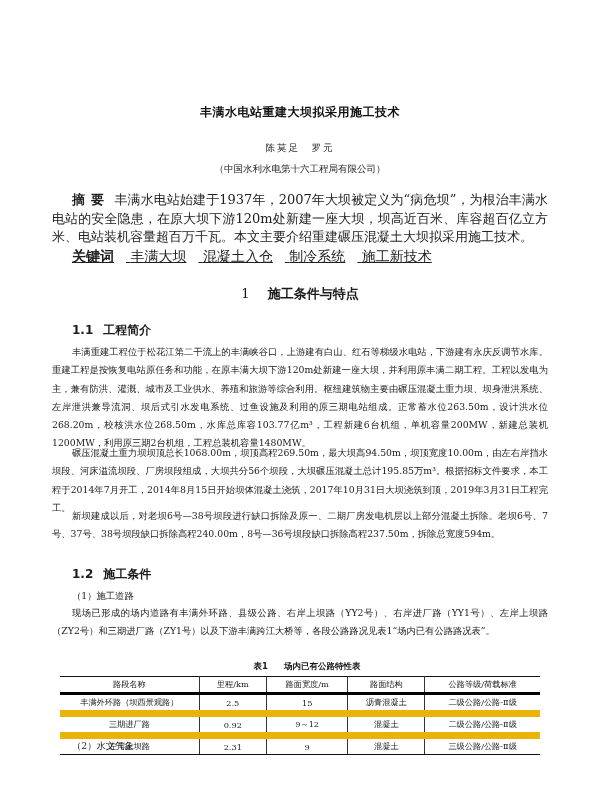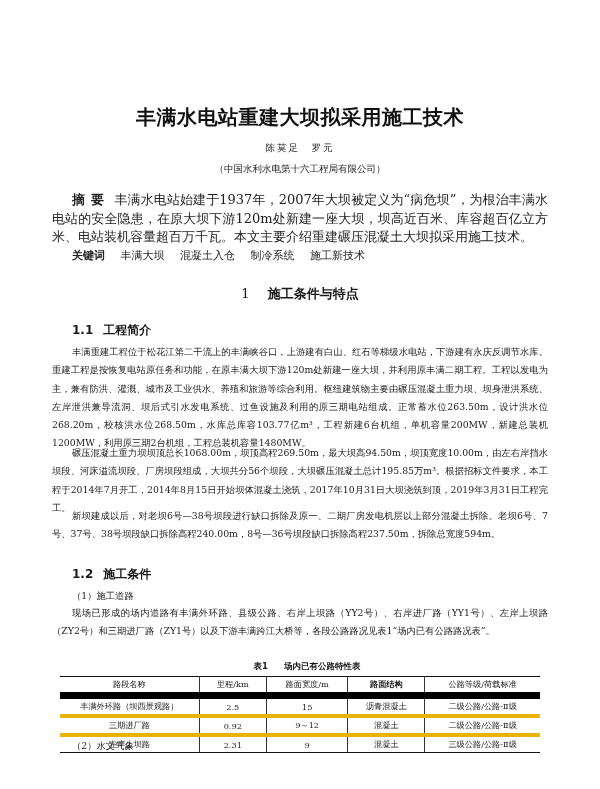--- a/index.html
+++ b/index.html
@@ -1,37 +1,37 @@
 <!DOCTYPE html>
 <html><head>
 <meta charset="utf-8">
 <style>
   html, body { margin: 0; padding: 0; background: #ffffff; }
   body { width: 600px; height: 789px; overflow: hidden; position: relative; color: #1a1a1a; font-family: "DejaVu Serif", "Liberation Serif", serif; }
   .page { position: absolute; left: 0; top: 0; width: 600px; height: 789px; }
-  .title { position: absolute; left: 0; width: 600px; top: 104px; text-align: center; font-family: "DejaVu Sans", "Liberation Sans", sans-serif; font-size: 20px; font-weight: bold; letter-spacing: 0.5px; color: #111; }
+  .title { position: absolute; left: 0; width: 600px; top: 104px; text-align: center; font-family: "DejaVu Sans", "Liberation Sans", sans-serif; font-size: 12px; font-weight: bold; letter-spacing: 0.5px; color: #111; }
   .authors { position: absolute; left: 0; width: 600px; top: 142px; text-align: center; font-size: 9.5px; letter-spacing: 2px; color: #222; }
   .affil { position: absolute; left: 0; width: 600px; top: 163px; text-align: center; font-size: 9.5px; color: #222; }
   .abstract { position: absolute; left: 52px; width: 496px; top: 191px; font-size: 13px; line-height: 18.5px; text-align: justify; color: #222; text-indent: 20px; }
   .abstract .lbl { font-weight: bold; font-family: "DejaVu Sans", "Liberation Sans", sans-serif; letter-spacing: 6px; }
-  .keywords { position: absolute; left: 72px; width: 476px; top: 248px; font-size: 11px; color: #222; }
+  .keywords { position: absolute; left: 72px; width: 476px; top: 248px; font-size: 14px; color: #222; text-decoration: underline; }
   .keywords .lbl { font-weight: bold; font-family: "DejaVu Sans", "Liberation Sans", sans-serif; margin-right: 12px; }
   .keywords .kw { margin-right: 12px; }
   .sec1 { position: absolute; left: 0; width: 600px; top: 285px; text-align: center; font-size: 13px; font-weight: bold; }
   .sec1 .num { font-weight: normal; margin-right: 18px; }
   .sub { position: absolute; left: 72px; font-size: 12px; font-weight: bold; font-family: "DejaVu Sans", "Liberation Sans", sans-serif; }
   .sub .num { margin-right: 10px; }
   .para { position: absolute; left: 52px; width: 496px; font-size: 9.3px; line-height: 18.3px; text-align: justify; text-indent: 20px; color: #1a1a1a; }
   .item { position: absolute; left: 72px; font-size: 9.3px; color: #1a1a1a; }
   .caption { position: absolute; left: 7px; width: 600px; top: 661px; text-align: center; font-size: 8.5px; font-weight: bold; font-family: "DejaVu Sans", "Liberation Sans", sans-serif; }
   .caption .num { margin-right: 16px; }
   table.t1 { position: absolute; left: 60px; top: 676px; width: 480px; border-collapse: collapse; font-size: 8.2px; color: #1a1a1a; }
   table.t1 th, table.t1 td { border-left: 1px solid #333; border-right: 1px solid #333; padding: 0; height: 15px; text-align: center; font-weight: normal; }
-  table.t1 th { border-top: 1.5px solid #111; border-bottom: 7px solid #000000; }
-  table.t1 td { border-bottom: 4px solid #eab308; }
+  table.t1 th { border-top: 1.5px solid #111; border-bottom: 3px solid #000000; }
+  table.t1 td { border-bottom: 7px solid #eab308; }
   table.t1 th:first-child, table.t1 td:first-child { border-left: none; }
   table.t1 th:last-child, table.t1 td:last-child { border-right: none; }
   table.t1 tr:last-child td { border-bottom: 1.5px solid #111; }
 </style>
 </head>
 <body>
 
 <div class="page">
   <div class="title">丰满水电站重建大坝拟采用施工技术</div>
   <div class="authors">陈莫足　罗元</div>
@@ -72,21 +72,21 @@
   <div class="caption">
     <span class="num">表1</span><span>场内已有公路特性表</span>
   </div>
 
   <table class="t1">
     <thead>
       <tr>
         <th style="width:29%;">路段名称</th>
         <th style="width:14%;">里程/km</th>
         <th style="width:17%;">路面宽度/m</th>
-        <th style="width:16%;font-weight:bold;">路面结构</th>
+        <th style="width:16%;">路面结构</th>
         <th style="width:24%;">公路等级/荷载标准</th>
       </tr>
     </thead>
     <tbody>
       <tr>
         <td>丰满外环路（坝西景观路）</td>
         <td>2.5</td>
         <td>15</td>
         <td>沥青混凝土</td>
         <td>二级公路/公路-Ⅱ级</td>

